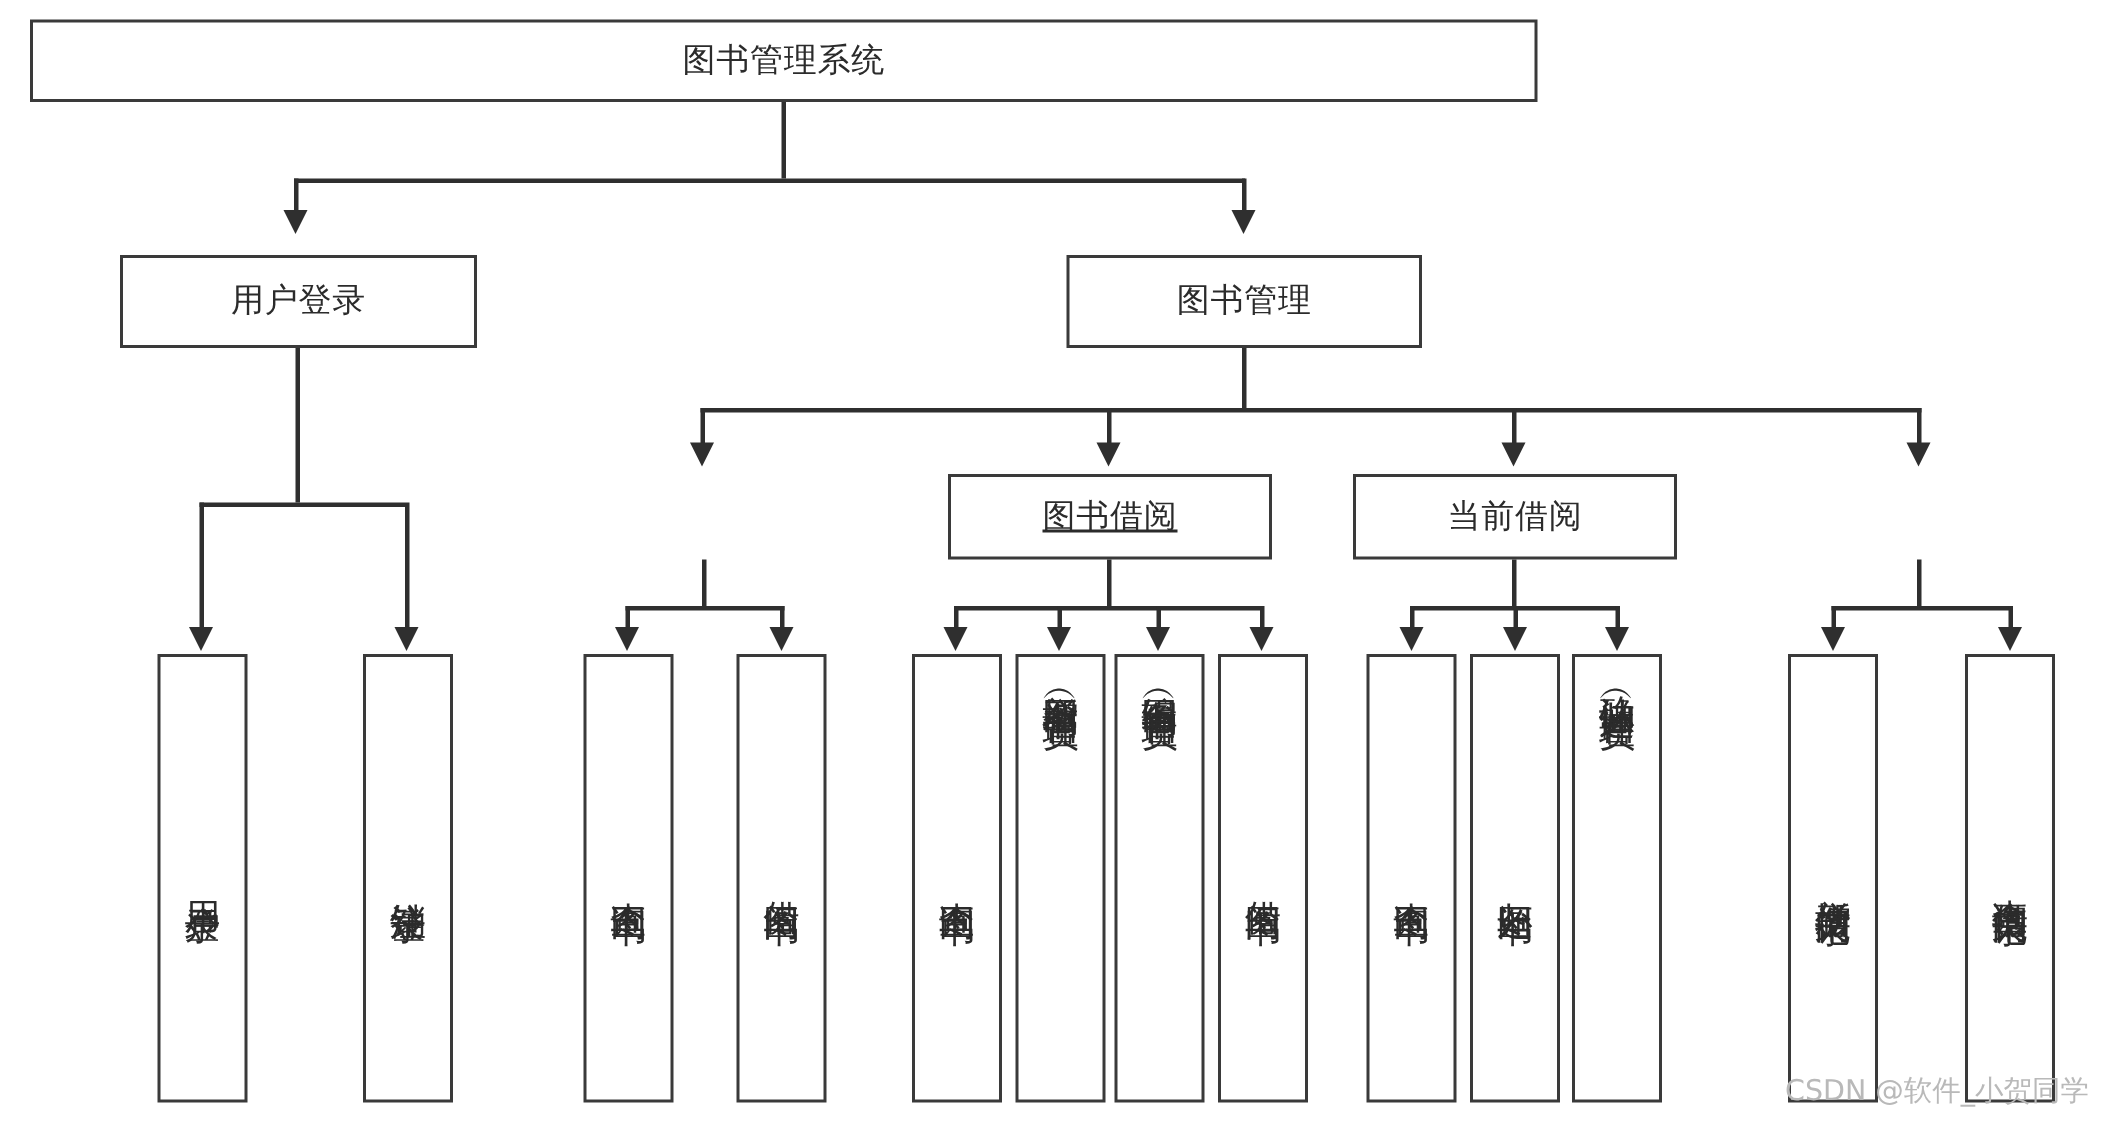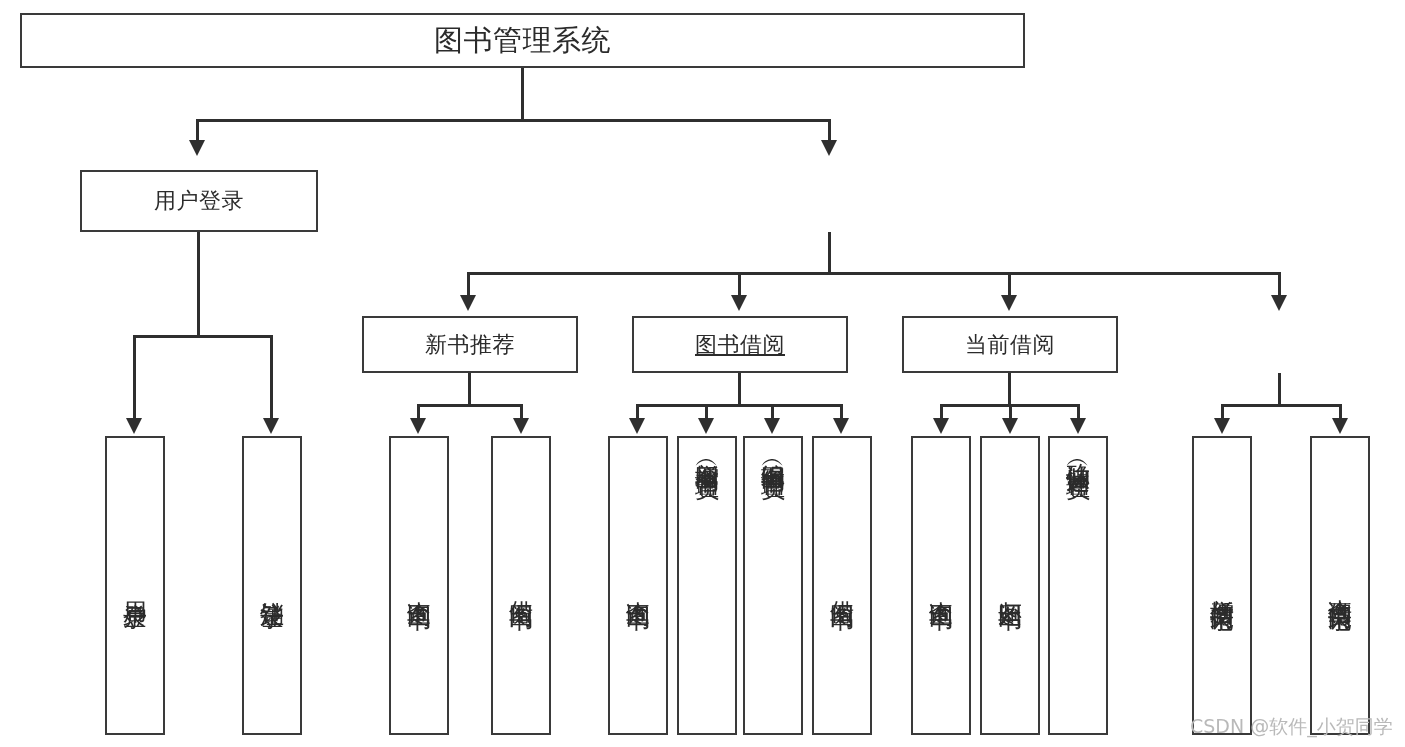--- a/index.html
+++ b/index.html
@@ -28,21 +28,21 @@
     justify-content: center;
     color: #2b2b2b;
   }
   .node .label {
     font-size: 22px;
     line-height: 1.15;
     letter-spacing: 0.5px;
     white-space: nowrap;
   }
   
-  .node.root .label { font-size: 29px; }
+  .node.root .label { font-size: 22px; }
 
   
   .node.leaf {
     align-items: flex-start;
     justify-content: center;
     padding-top: 6px;
   }
   .node.leaf .label {
     writing-mode: vertical-rl;
     text-orientation: upright;
@@ -92,43 +92,43 @@
 
   <div class="seg hline" style="left:196px; top:119px; width:634px;"></div>
 
   <div class="seg vline" style="left:196px; top:119px; height:23px;"></div>
   <div class="arrow" style="left:189px; top:140px;"></div>
   <div class="seg vline" style="left:828px; top:119px; height:23px;"></div>
   <div class="arrow" style="left:821px; top:140px;"></div>
 
   <div class="node" style="left:80px; top:170px; width:238px; height:62px;">
     <span class="label">用户登录</span>
+  </div>
+  <div class="node" style="left:711px; top:170px; width:237px; height:62px;">
+    <span class="label">图书管理</span>
   </div>
 
   <div class="seg vline" style="left:197px; top:232px; height:103px;"></div>
   <div class="seg hline" style="left:133px; top:335px; width:137px;"></div>
   <div class="seg vline" style="left:133px; top:335px; height:85px;"></div>
   <div class="arrow" style="left:126px; top:418px;"></div>
   <div class="seg vline" style="left:270px; top:335px; height:85px;"></div>
   <div class="arrow" style="left:263px; top:418px;"></div>
 
   <div class="seg vline" style="left:828px; top:232px; height:40px;"></div>
   <div class="seg hline" style="left:467px; top:272px; width:814px;"></div>
   <div class="seg vline" style="left:467px; top:272px; height:25px;"></div>
   <div class="arrow" style="left:460px; top:295px;"></div>
   <div class="seg vline" style="left:738px; top:272px; height:25px;"></div>
   <div class="arrow" style="left:731px; top:295px;"></div>
   <div class="seg vline" style="left:1008px; top:272px; height:25px;"></div>
   <div class="arrow" style="left:1001px; top:295px;"></div>
   <div class="seg vline" style="left:1278px; top:272px; height:25px;"></div>
   <div class="arrow" style="left:1271px; top:295px;"></div>
 
-  <div class="node" style="left:362px; top:316px; width:216px; height:57px;">
-    <span class="label">新书推荐</span>
-  </div>
   <div class="node" style="left:632px; top:316px; width:216px; height:57px;text-decoration:underline;">
     <span class="label">图书借阅</span>
   </div>
   <div class="node" style="left:902px; top:316px; width:216px; height:57px;align-items:center;">
     <span class="label">当前借阅</span>
   </div>
 
   <div class="seg vline" style="left:468px; top:373px; height:31px;"></div>
   <div class="seg hline" style="left:417px; top:404px; width:106px;"></div>
   <div class="seg vline" style="left:417px; top:404px; height:16px;"></div>

